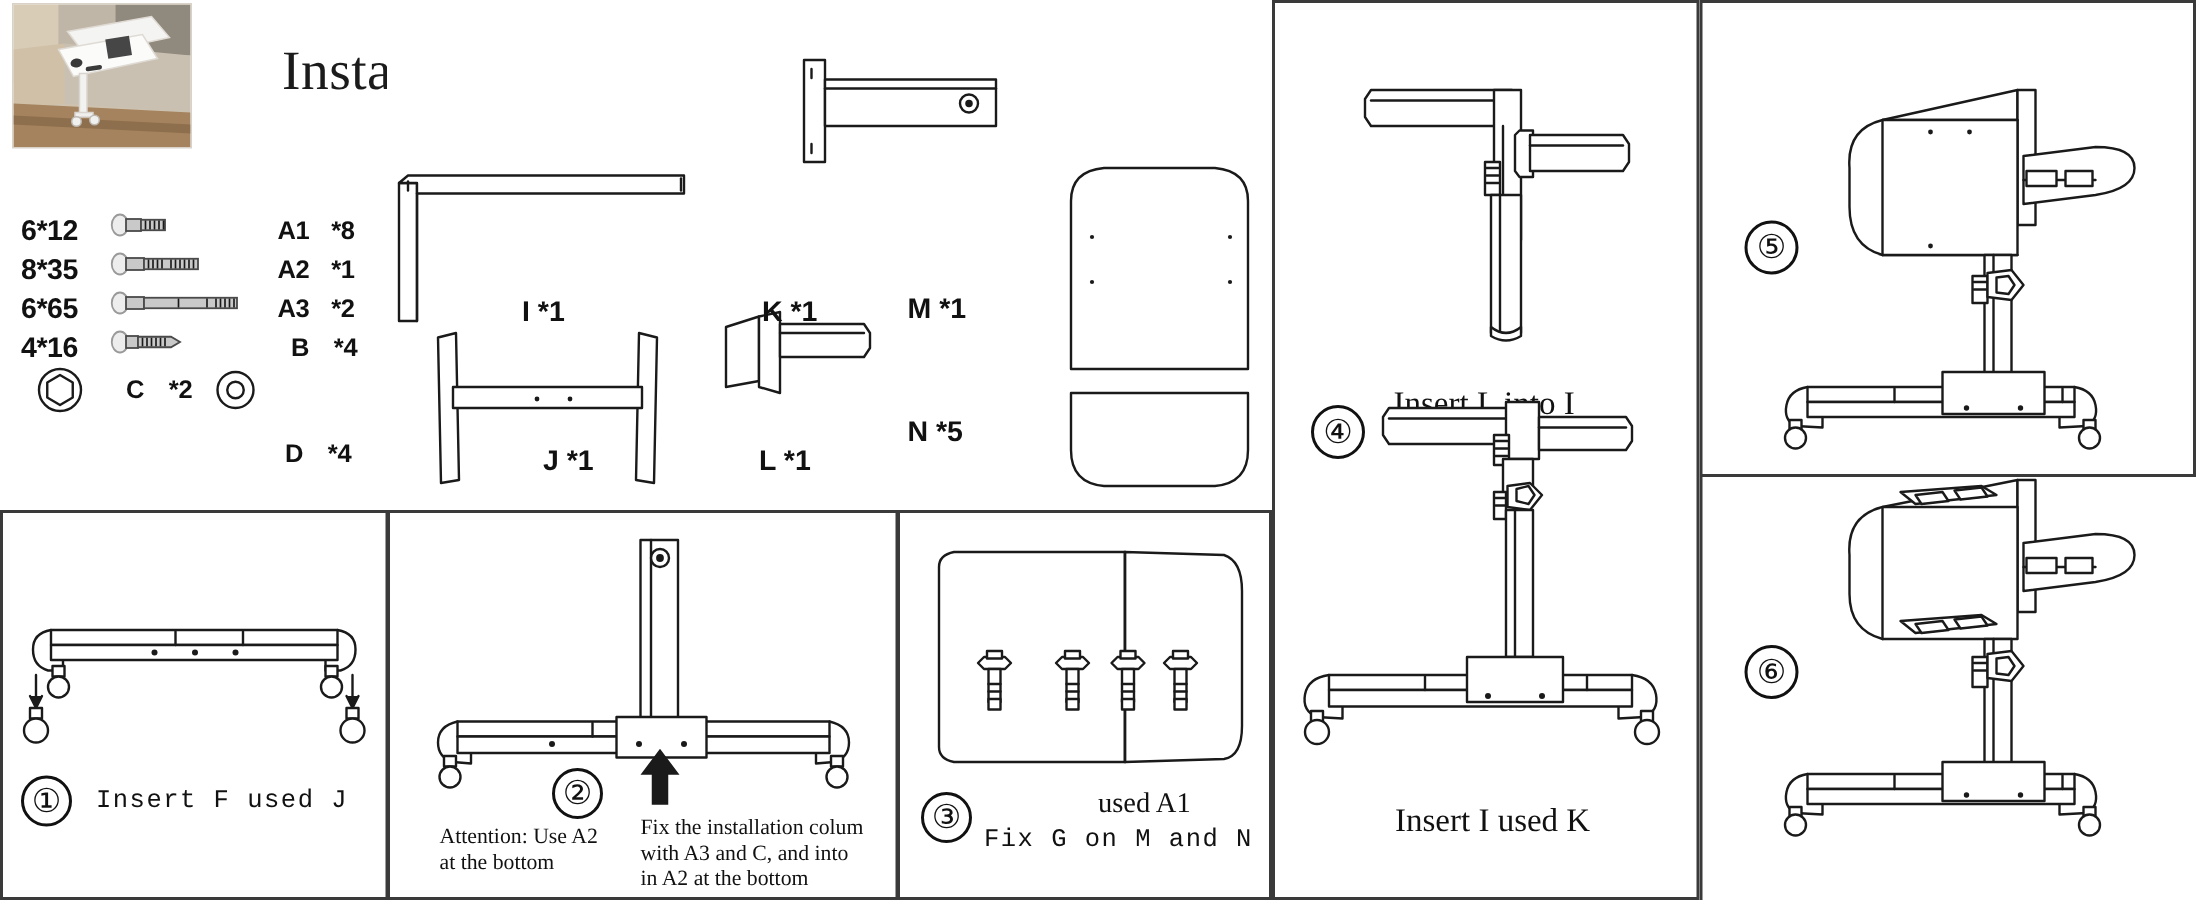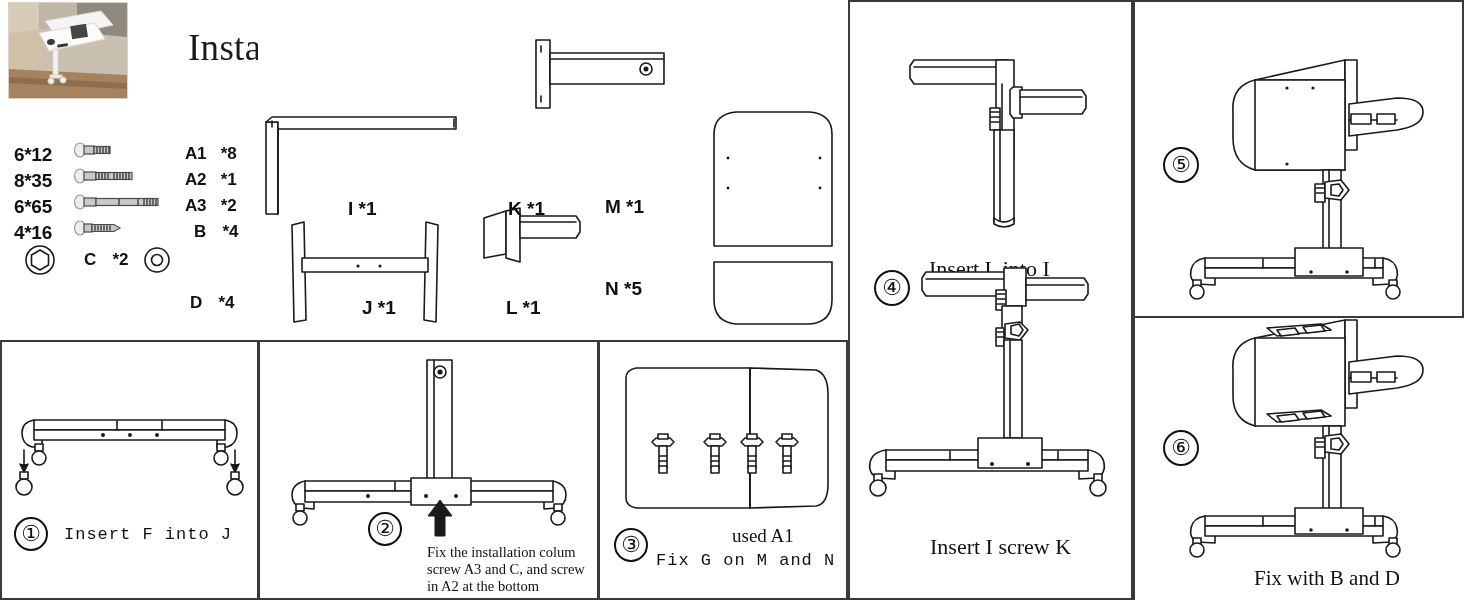--- a/index.html
+++ b/index.html
@@ -289,21 +289,21 @@
       <path class="ln" d="M22 98 L22 118"></path>
       <path class="ln" d="M18 112 L22 120 L26 112" style="fill:#1a1a1a"></path>
       <path class="ln2" d="M18 120 L26 120 L26 127 L18 127 Z"></path>
       <circle class="ln2" cx="22" cy="135" r="8"></circle>
       <path class="ln" d="M233 98 L233 118"></path>
       <path class="ln" d="M229 112 L233 120 L237 112" style="fill:#1a1a1a"></path>
       <path class="ln2" d="M229 120 L237 120 L237 127 L229 127 Z"></path>
       <circle class="ln2" cx="233" cy="135" r="8"></circle>
     </svg>
     <div class="stepnum" style="left:12px;top:175px;">①</div>
-    <div class="cap cap-mono" style="left:62px;top:183px;">Insert F into J</div>
+    <div class="cap cap-mono" style="left:62px;top:183px;">Insert F used J</div>
   </div>
 
   <div class="panel bd" style="left:258px;top:340px;width:341px;height:260px;">
     <svg width="337" height="190" viewBox="0 0 337 190" style="position:absolute;left:0;top:6px;" aria-hidden="true">
 
       <path class="ln2" d="M167 12 L192 12 L192 132 L167 132 Z"></path>
       <path class="ln" d="M174 12 L174 132"></path>
       <circle class="ln2" cx="180" cy="24" r="6"></circle>
       <circle class="dot" cx="180" cy="24" r="2.6"></circle>
 
@@ -318,22 +318,24 @@
       <circle class="dot" cx="196" cy="148" r="2"></circle>
 
       <path class="ln2" d="M36 156 L44 156 L44 163 L36 163 Z"></path>
       <circle class="ln2" cx="40" cy="170" r="7"></circle>
       <path class="ln2" d="M294 156 L302 156 L302 163 L294 163 Z"></path>
       <circle class="ln2" cx="298" cy="170" r="7"></circle>
 
       <path class="dot" d="M175 188 L175 168 L168 168 L180 152 L192 168 L185 168 L185 188 Z" stroke="#1a1a1a" stroke-width="1"></path>
     </svg>
     <div class="stepnum" style="left:108px;top:170px;">②</div>
+    <div class="cap cap-serif-sm" style="left:33px;top:208px;">Attention: Use A2
+at the bottom</div>
     <div class="cap cap-serif-sm" style="left:167px;top:202px;">Fix the installation colum
-screw A3 and C, and screw
+with A3 and C, and into
 in A2 at the bottom</div>
   </div>
 
   <div class="panel bd" style="left:598px;top:340px;width:250px;height:260px;">
     <svg width="246" height="180" viewBox="0 0 246 180" style="position:absolute;left:0;top:18px;" aria-hidden="true">
 
       <path class="ln2" d="M26 18 Q26 10 36 8 L150 8 L150 148 L36 148 Q26 146 26 138 Z"></path>
       <path class="ln2" d="M150 8 L216 10 Q228 14 228 34 L228 124 Q228 144 216 146 L150 148 Z"></path>
       <path class="ln" d="M150 8 L150 148"></path>
 
@@ -416,21 +418,21 @@
       <path class="ln2" d="M36 200 L238 200 L238 211 L36 211 Z"></path>
       <path class="ln2" d="M128 178 L192 178 L192 208 L128 208 Z"></path>
       <path class="ln" d="M100 191 L100 200 M208 191 L208 200"></path>
       <circle class="dot" cx="142" cy="204" r="2"></circle>
       <circle class="dot" cx="178" cy="204" r="2"></circle>
       <path class="ln2" d="M24 214 L32 214 L32 221 L24 221 Z"></path>
       <circle class="ln2" cx="28" cy="228" r="8"></circle>
       <path class="ln2" d="M244 214 L252 214 L252 221 L244 221 Z"></path>
       <circle class="ln2" cx="248" cy="228" r="8"></circle>
     </svg>
-    <div class="cap cap-serif" style="left:80px;top:532px;font-size:22px;">Insert I screw K</div>
+    <div class="cap cap-serif" style="left:80px;top:532px;font-size:22px;">Insert I used K</div>
   </div>
 
   <div class="panel bd" style="left:1133px;top:0;width:331px;height:318px;">
     <svg width="327" height="280" viewBox="0 0 327 280" style="position:absolute;left:0;top:40px;" aria-hidden="true">
 
       <path class="ln2" d="M98 70 Q96 44 120 38 L210 18 L210 108 L120 128 Q98 122 98 96 Z"></path>
       <path class="ln2" d="M210 18 L222 18 L222 108 L210 108 Z"></path>
       <path class="ln" d="M120 38 L210 38 M120 128 L210 128"></path>
       <path class="ln2" d="M120 38 L210 38 L210 128 L120 128 Z"></path>
       <circle class="dot" cx="152" cy="46" r="1.6"></circle>
@@ -499,16 +501,15 @@
       <path class="ln2" d="M160 190 L228 190 L228 216 L160 216 Z"></path>
       <path class="ln" d="M128 199 L128 208 M240 199 L240 208"></path>
       <circle class="dot" cx="176" cy="212" r="1.8"></circle>
       <circle class="dot" cx="212" cy="212" r="1.8"></circle>
       <path class="ln2" d="M58 220 L66 220 L66 227 L58 227 Z"></path>
       <circle class="ln2" cx="62" cy="232" r="7"></circle>
       <path class="ln2" d="M254 220 L262 220 L262 227 L254 227 Z"></path>
       <circle class="ln2" cx="258" cy="232" r="7"></circle>
     </svg>
     <div class="stepnum" style="left:28px;top:112px;width:36px;height:36px;">⑥</div>
-    <div class="cap cap-serif" style="left:119px;top:248px;font-size:21px;">Fix with B and D</div>
   </div>
 
 </div>
 
 </body></html>

